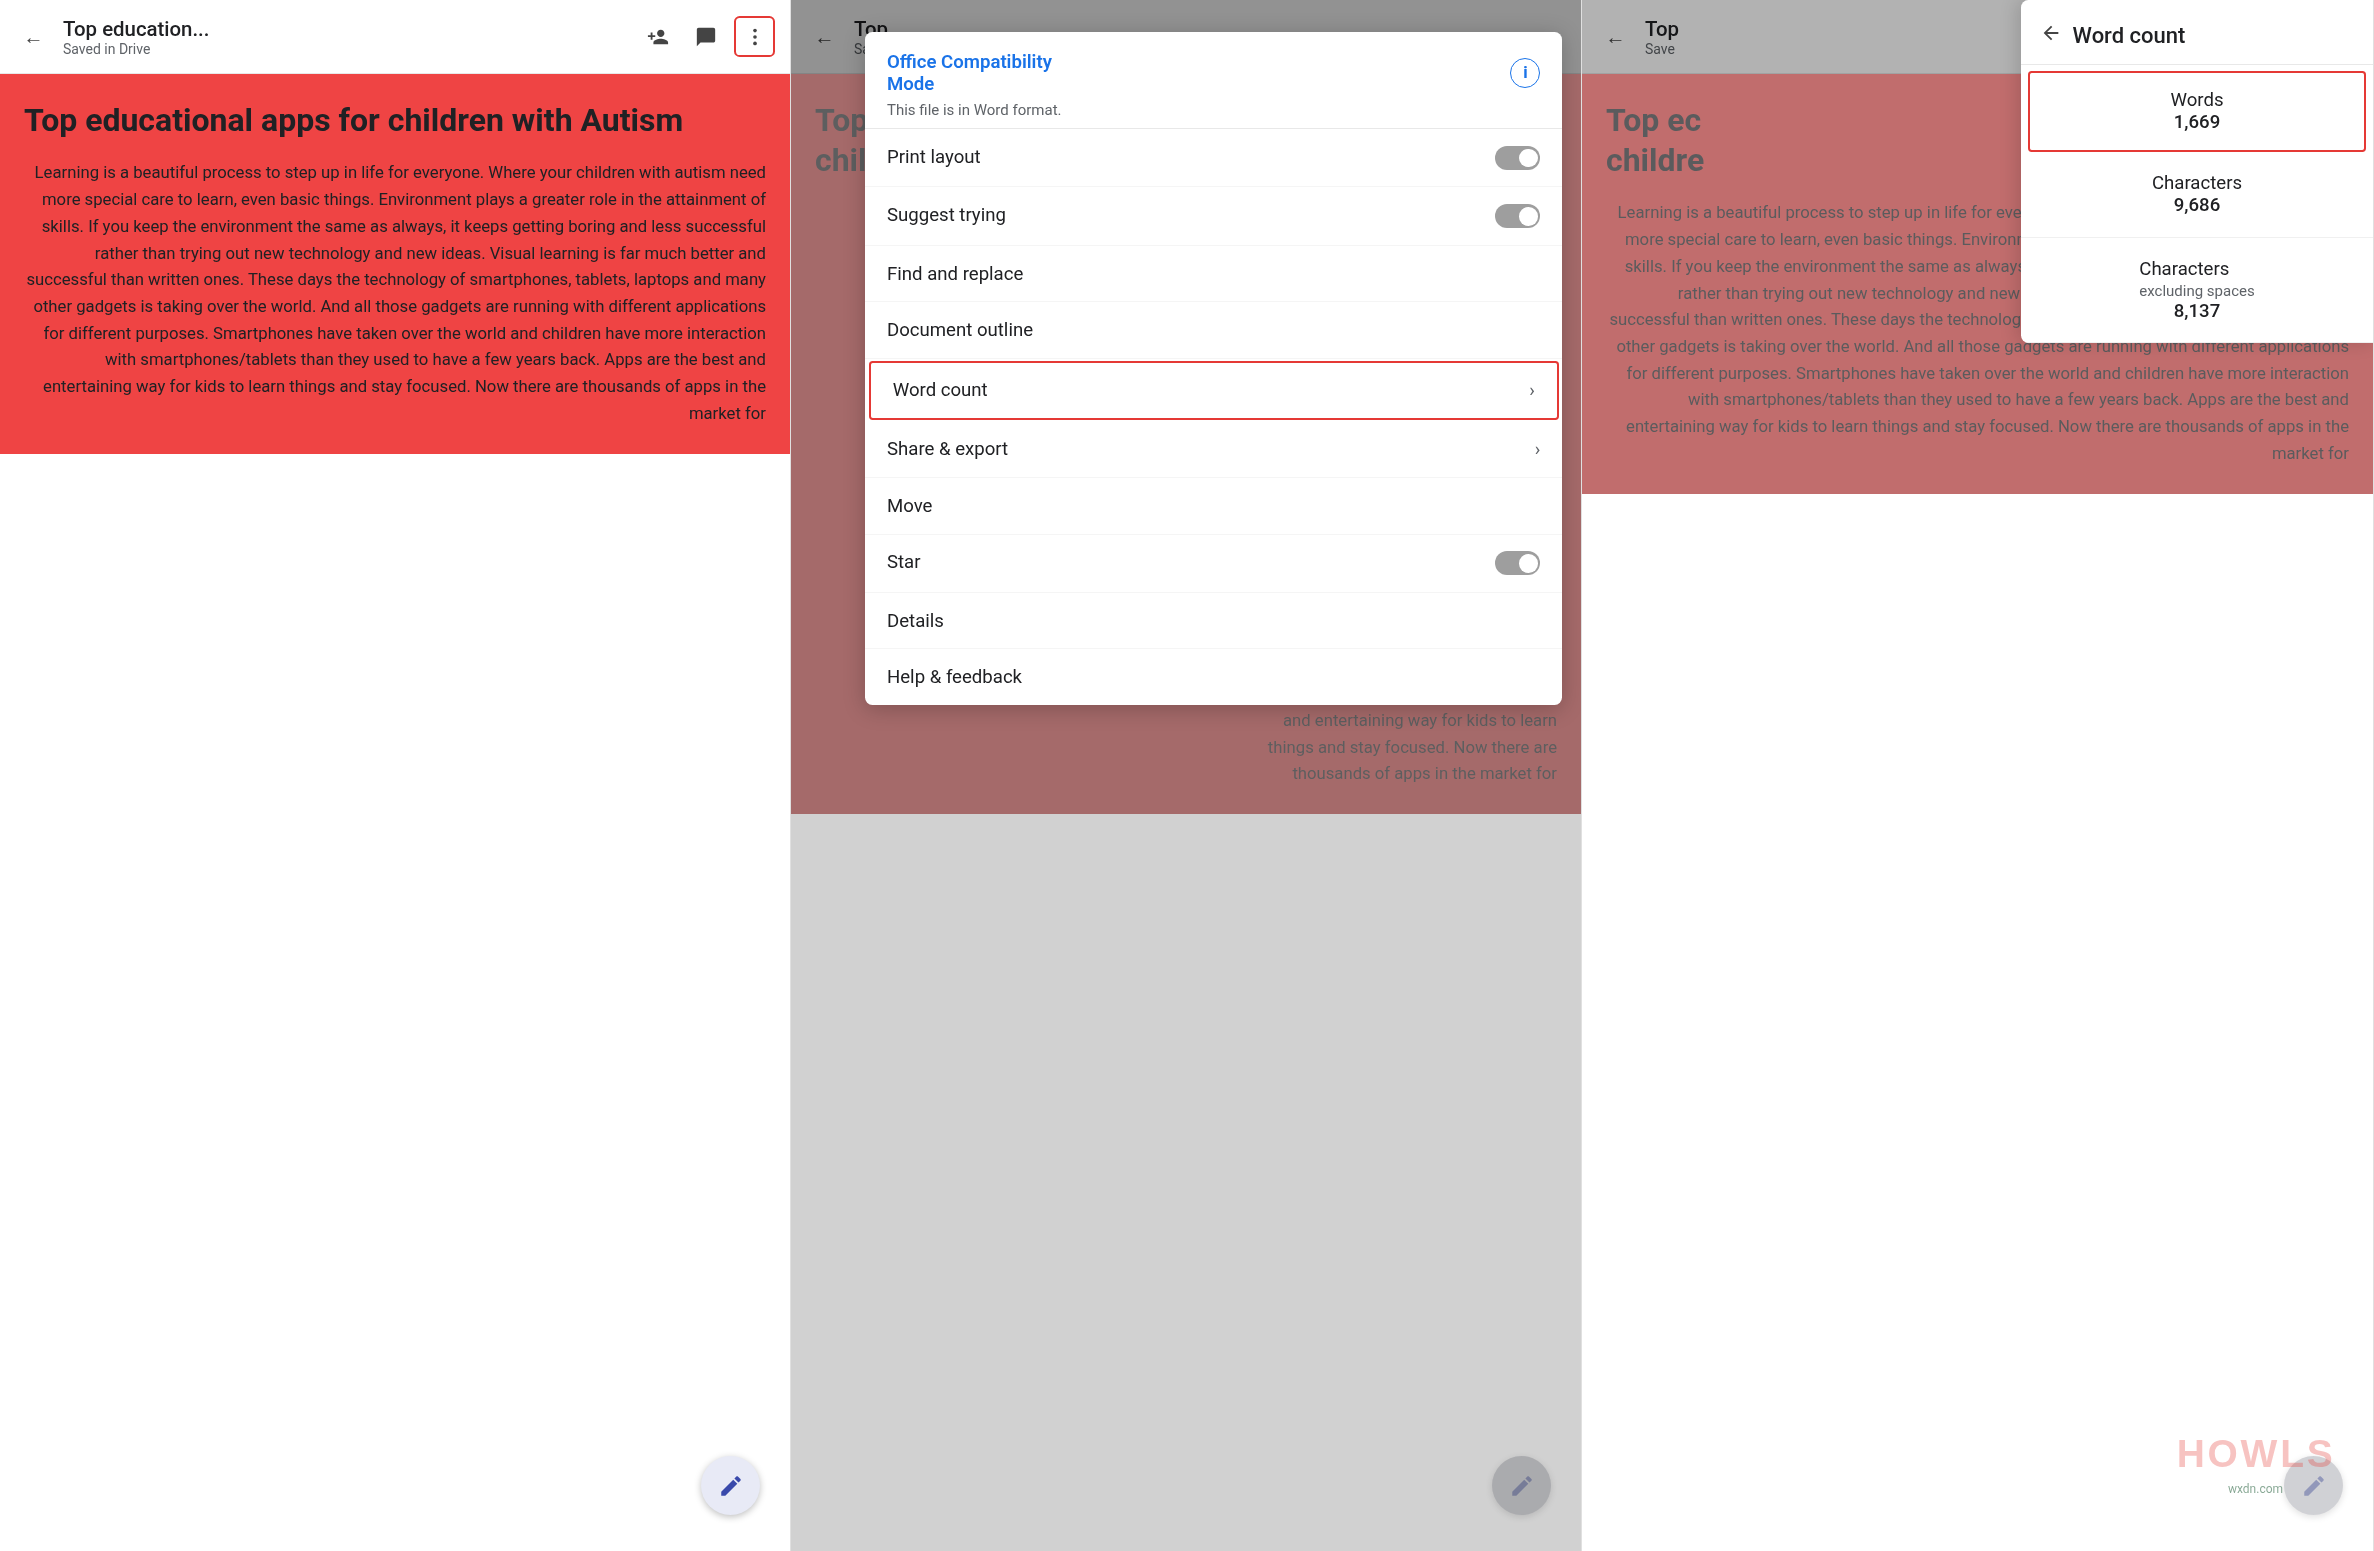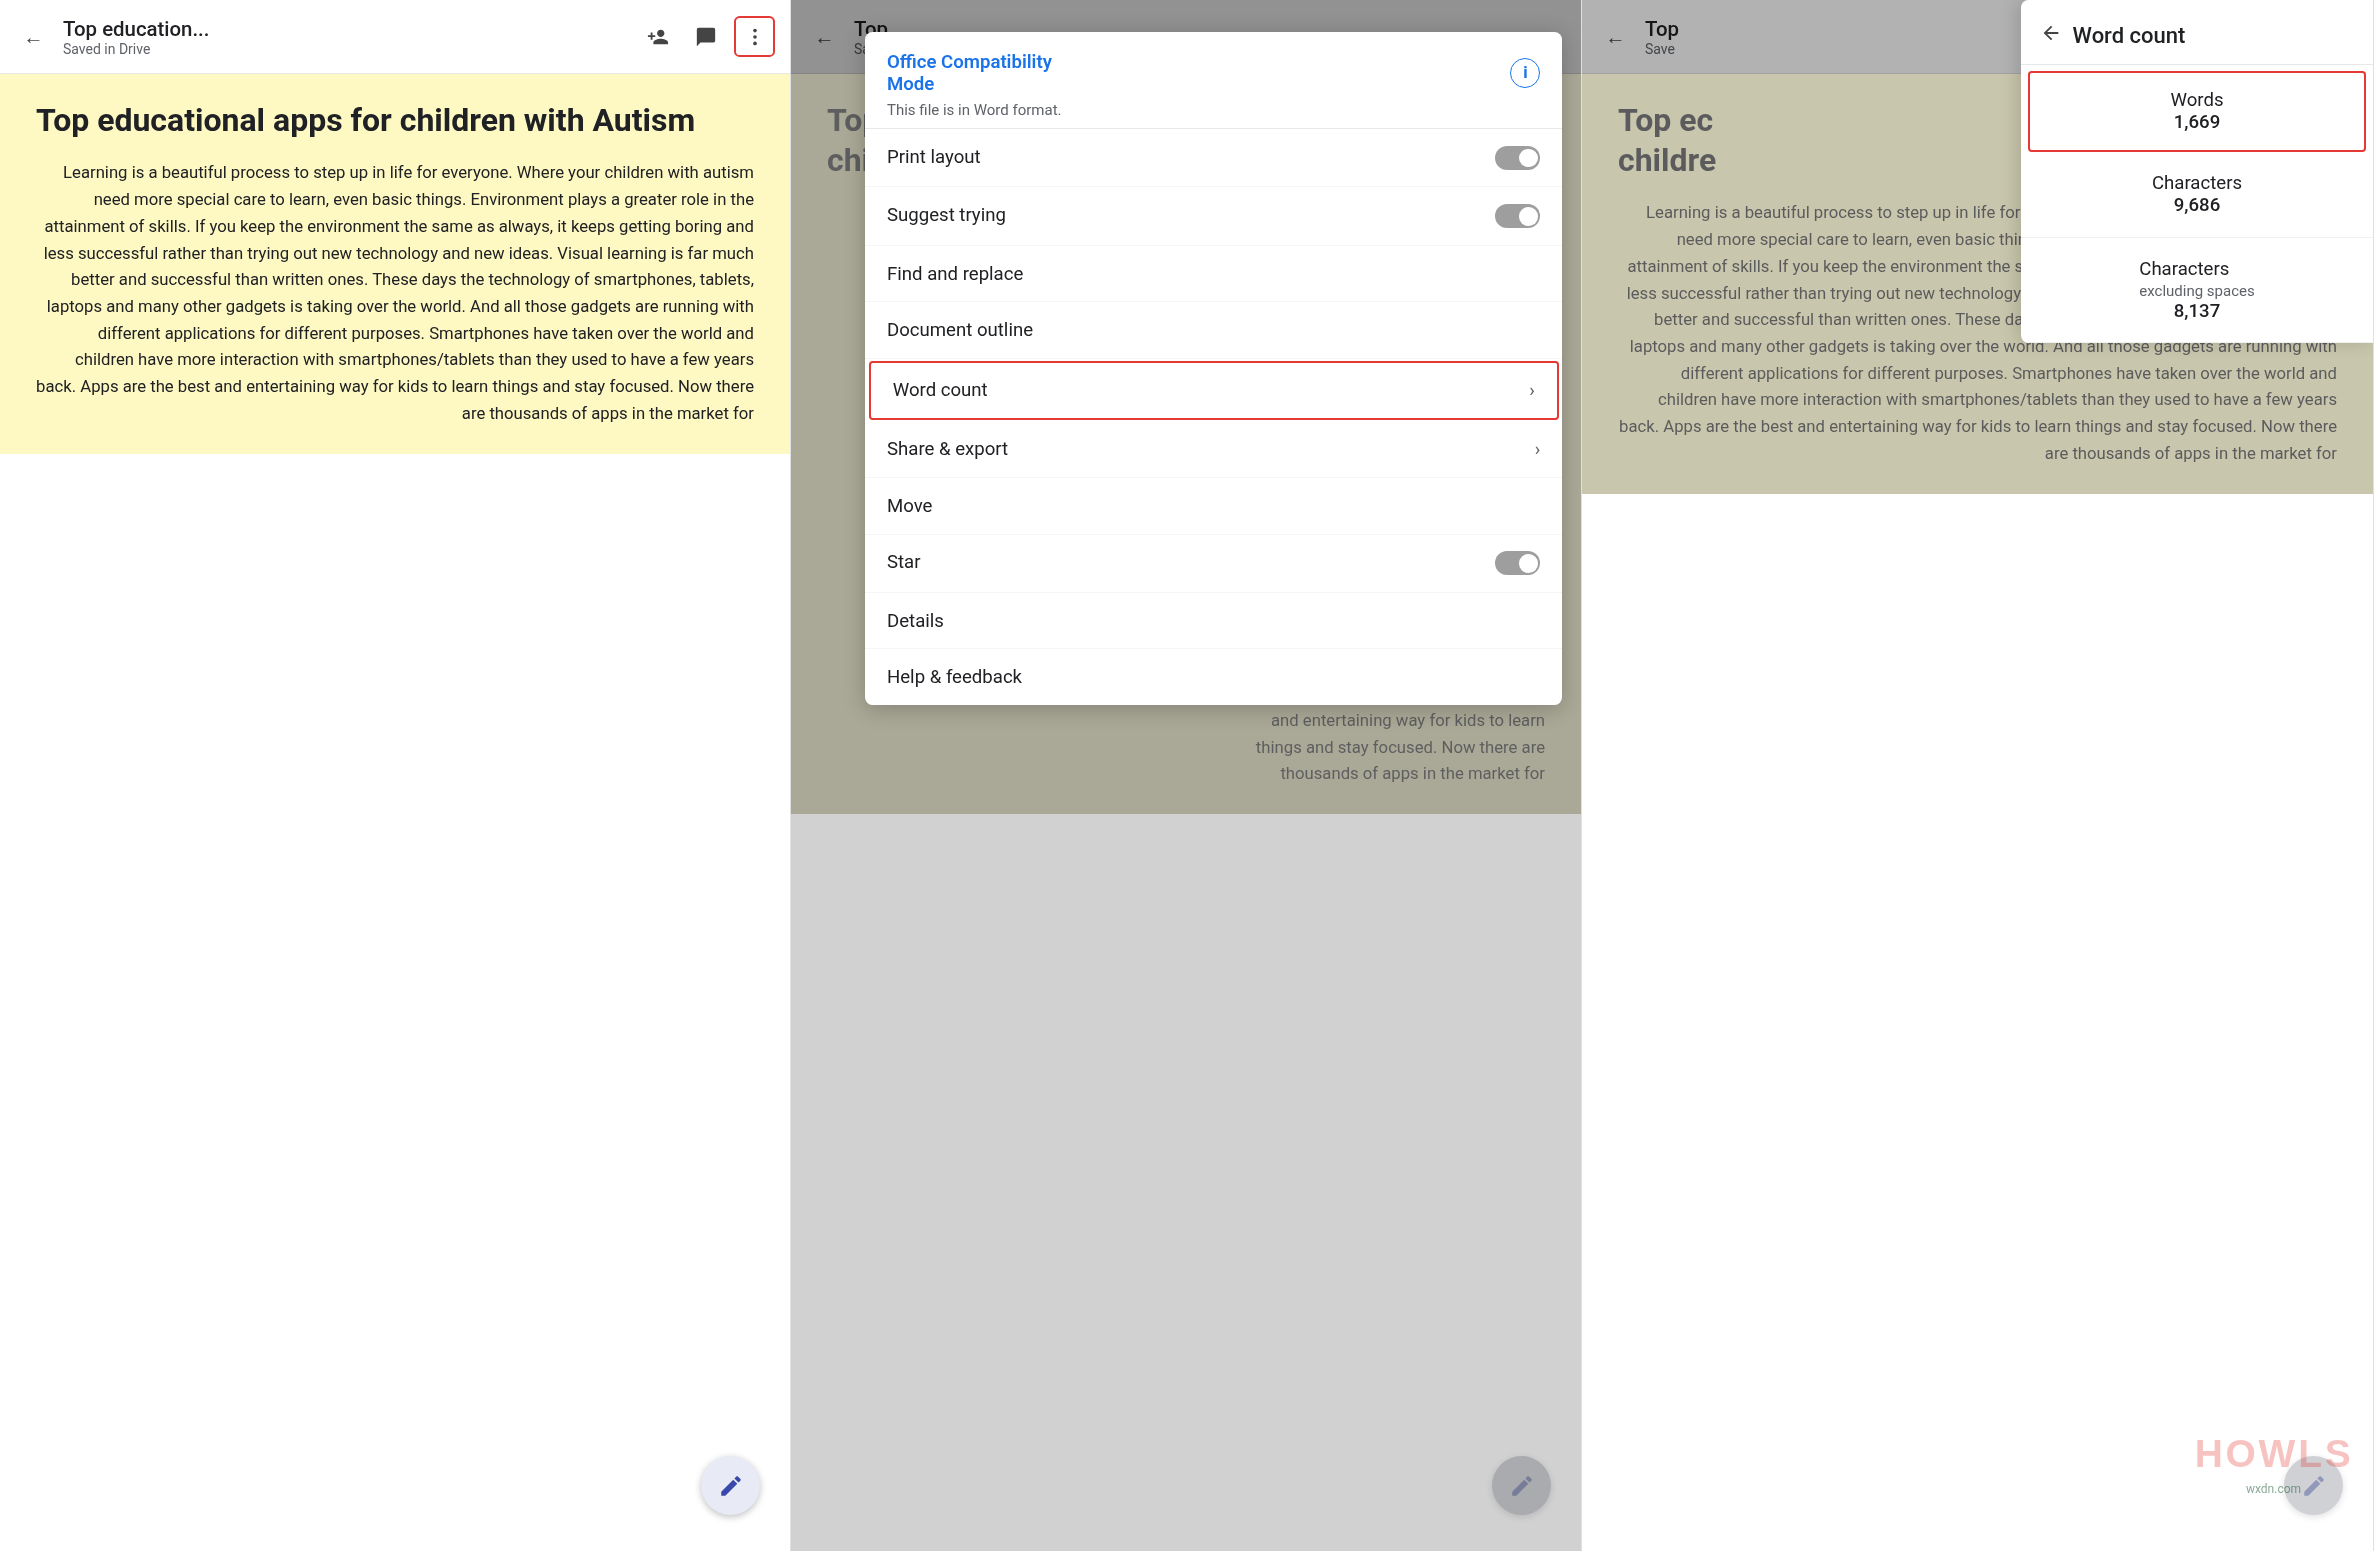--- a/index.html
+++ b/index.html
@@ -69,22 +69,22 @@
       font-size: 20.4px;
       cursor: pointer;
     }
     .topbar-action-btn.highlight {
       border: 2.8px solid #e53935;
       border-radius: 5.6px;
     }
 
     
     .doc-body {
-      padding: 26px 36px;
-      background: #fef9c3;
+      padding: 26px 24px;
+      background: #ef4444;
     }
     .doc-title {
       font-size: 32px;
       font-weight: 700;
       color: #202124;
       line-height: 1.25;
       margin-bottom: 20.4px;
     }
     .doc-text {
       font-size: 16.7px;
@@ -250,21 +250,21 @@
     .wc-value {
       font-size: 18.6px;
       color: #202124;
       font-weight: 500;
     }
 
     
     .watermark {
       position: absolute;
       bottom: 56px;
-      right: 16px;
+      right: 34px;
       opacity: 0.5;
       z-index: 50;
     }
   </style>
 </head>
 <body>
 
 <div class="panel">
   <div class="topbar">
     <div class="topbar-icon">

